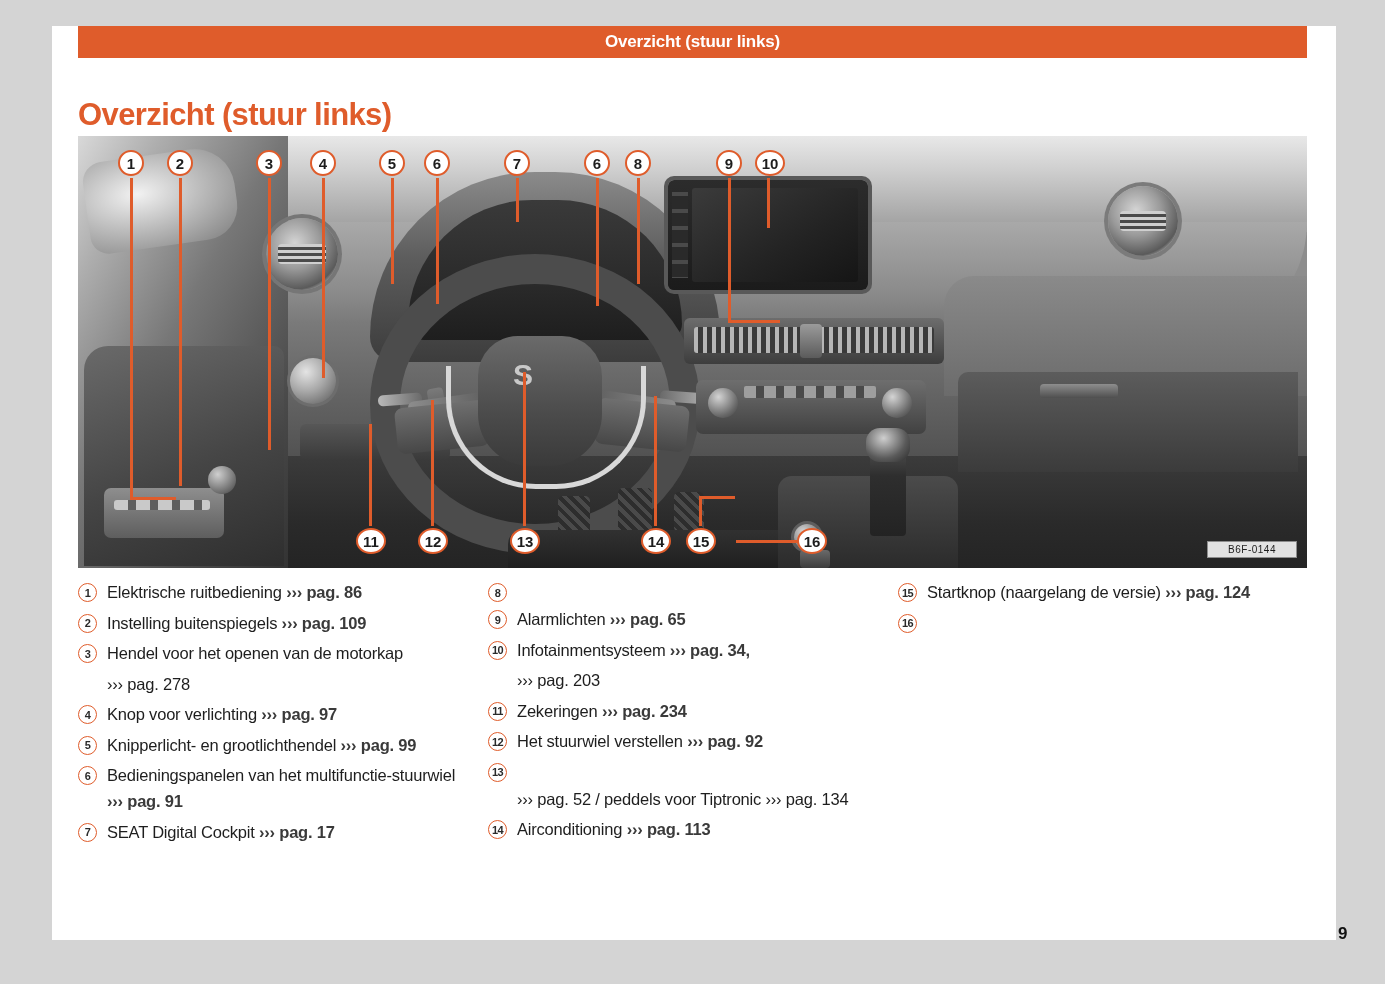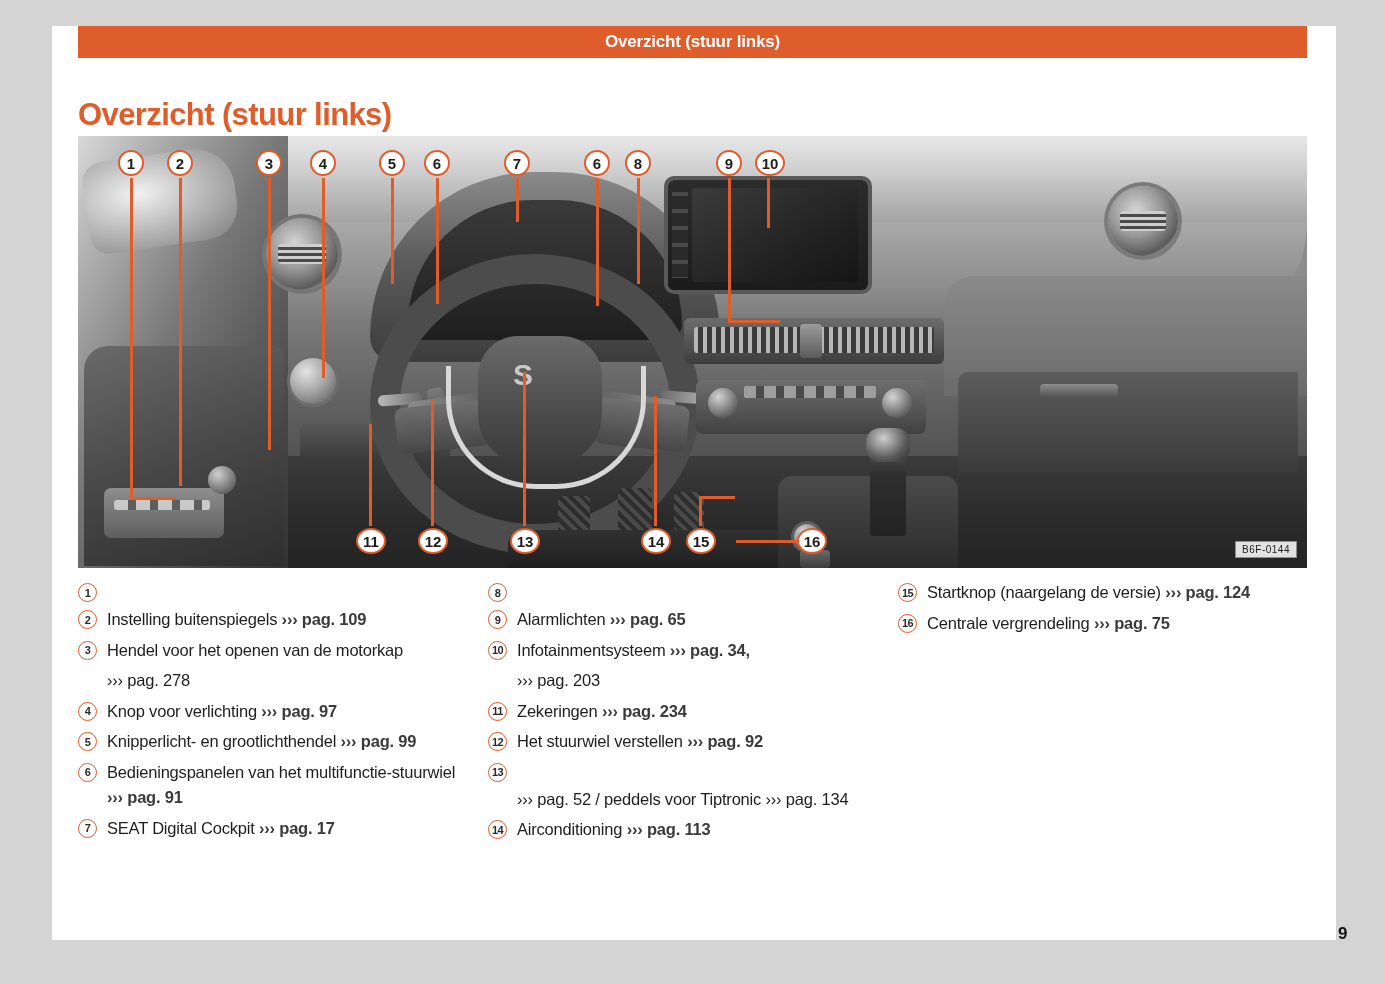--- a/index.html
+++ b/index.html
@@ -303,21 +303,21 @@
   .mat { left: 430px; top: 394px; width: 300px; height: 38px;
     background: linear-gradient(180deg,#313131,#1f1f1f); border-radius: 14px 14px 0 0; }
   .fusebox { left: 240px; top: 292px; width: 120px; height: 26px;
     background: linear-gradient(180deg,#636363,#444); border-radius: 4px; }
 
   
   #fig-watermark {
     position: absolute; right: 10px; bottom: 10px;
     background: #e2e2e2; color: #1d1d1d;
     font-size: 10px; letter-spacing: 0.5px;
-    padding: 2px 6px; border: 1px solid #8d8d8d;
+    padding: 2px 20px; border: 1px solid #8d8d8d;
     font-family: "Liberation Sans", sans-serif;
   }
 
   
   .callout {
     position: absolute;
     width: 26px; height: 26px;
     border-radius: 50%;
     background: #ffffff;
     border: 2.5px solid #df5c2b;
@@ -494,20 +494,21 @@
     <div class="callout wide" style="left: 510px; top: 528px;">13</div>
     <div class="callout wide" style="left: 641px; top: 528px;">14</div>
     <div class="callout wide" style="left: 686px; top: 528px;">15</div>
     <div class="callout wide" style="left: 797px; top: 528px;">16</div>
   </div>
 
 <div id="legend">
     <div class="legend-col">
       <div class="legend-item">
         <span class="legend-num">1</span>
+        <span class="legend-text">Elektrische ruitbediening <span class="ref">››› pag. 86</span></span>
       </div>
       <div class="legend-item">
         <span class="legend-num">2</span>
         <span class="legend-text">Instelling buitenspiegels <span class="ref">››› pag. 109</span></span>
       </div>
       <div class="legend-item">
         <span class="legend-num">3</span>
         <span class="legend-text">Hendel voor het openen van de motorkap</span>
       </div>
       <div class="legend-sub"><span class="ref">››› pag. 278</span></div>
@@ -558,18 +559,17 @@
         <span class="legend-text">Airconditioning <span class="ref">››› pag. 113</span></span>
       </div>
     </div>
     <div class="legend-col c3">
       <div class="legend-item">
         <span class="legend-num">15</span>
         <span class="legend-text">Startknop (naargelang de versie) <span class="ref">››› pag. 124</span></span>
       </div>
       <div class="legend-item">
         <span class="legend-num">16</span>
-        <span class="legend-text">Centrale vergrendeling <span class="ref">››› pag. 75</span></span>
       </div>
     </div>
   </div>
 
 <div id="folio">9</div>
 
 </body></html>

